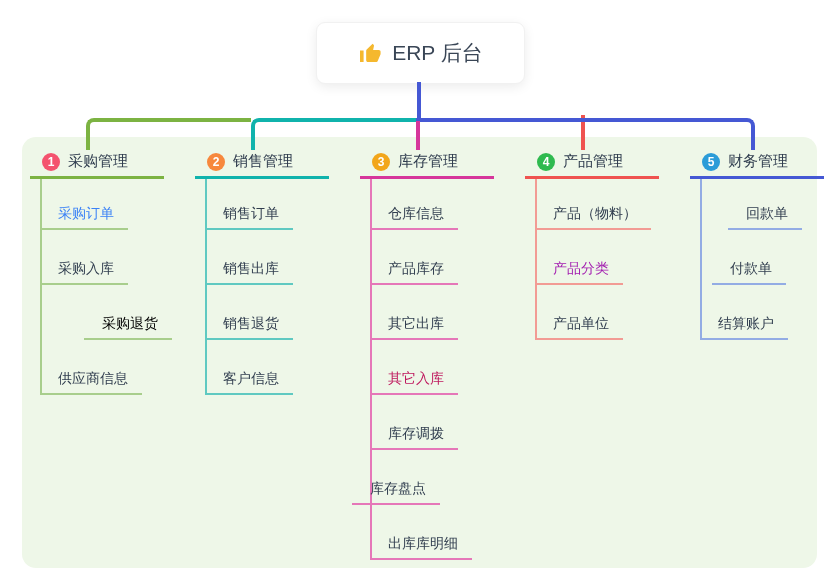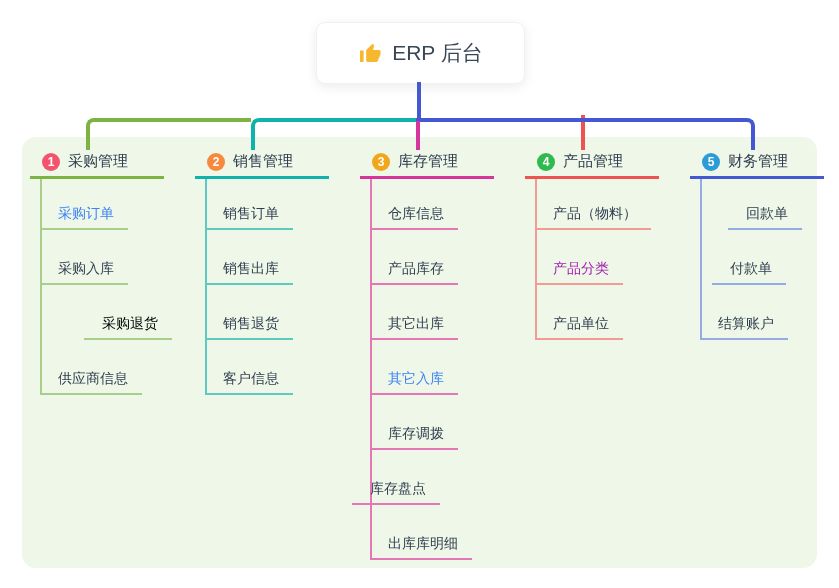--- a/index.html
+++ b/index.html
@@ -100,21 +100,21 @@
       <div class="vline" style="left: 370px; top: 179px; height: 381px; background: rgb(229, 119, 184);"></div>
       <div class="child-row" style="left: 370px; top: 202px; border-bottom: 2px solid rgb(229, 119, 184); color: rgb(49, 62, 79);">
         <span>仓库信息</span>
       </div>
       <div class="child-row" style="left: 370px; top: 257px; border-bottom: 2px solid rgb(229, 119, 184); color: rgb(49, 62, 79);">
         <span>产品库存</span>
       </div>
       <div class="child-row" style="left: 370px; top: 312px; border-bottom: 2px solid rgb(229, 119, 184); color: rgb(49, 62, 79);">
         <span>其它出库</span>
       </div>
-      <div class="child-row" style="left: 370px; top: 367px; border-bottom: 2px solid rgb(229, 119, 184); color: #3b82f6;">
+      <div class="child-row" style="left: 370px; top: 367px; border-bottom: 2px solid rgb(229, 119, 184); color: #be185d;">
         <span>其它入库</span>
       </div>
       <div class="child-row" style="left: 370px; top: 422px; border-bottom: 2px solid rgb(229, 119, 184); color: rgb(49, 62, 79);">
         <span>库存调拨</span>
       </div>
       <div class="child-row" style="left: 352px; top: 477px; border-bottom: 2px solid rgb(229, 119, 184); color: rgb(49, 62, 79);">
         <span>库存盘点</span>
       </div>
       <div class="child-row" style="left: 370px; top: 532px; border-bottom: 2px solid rgb(229, 119, 184); color: rgb(49, 62, 79);">
         <span>出库库明细</span>

